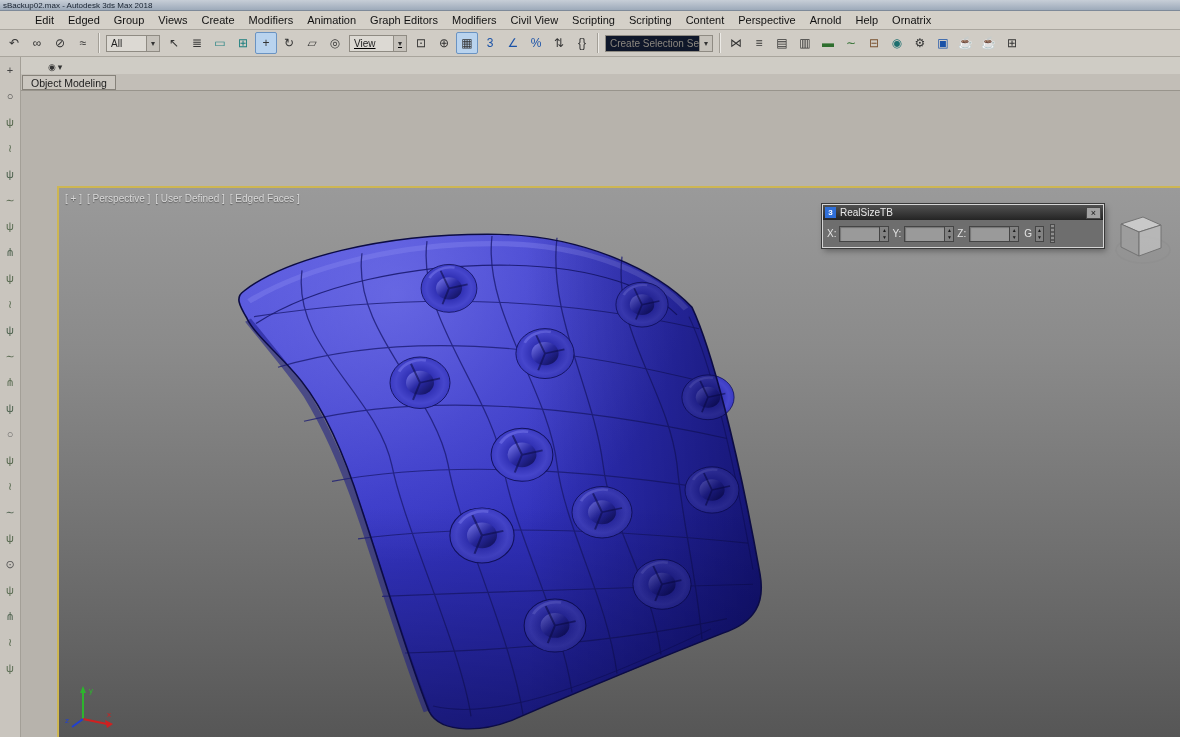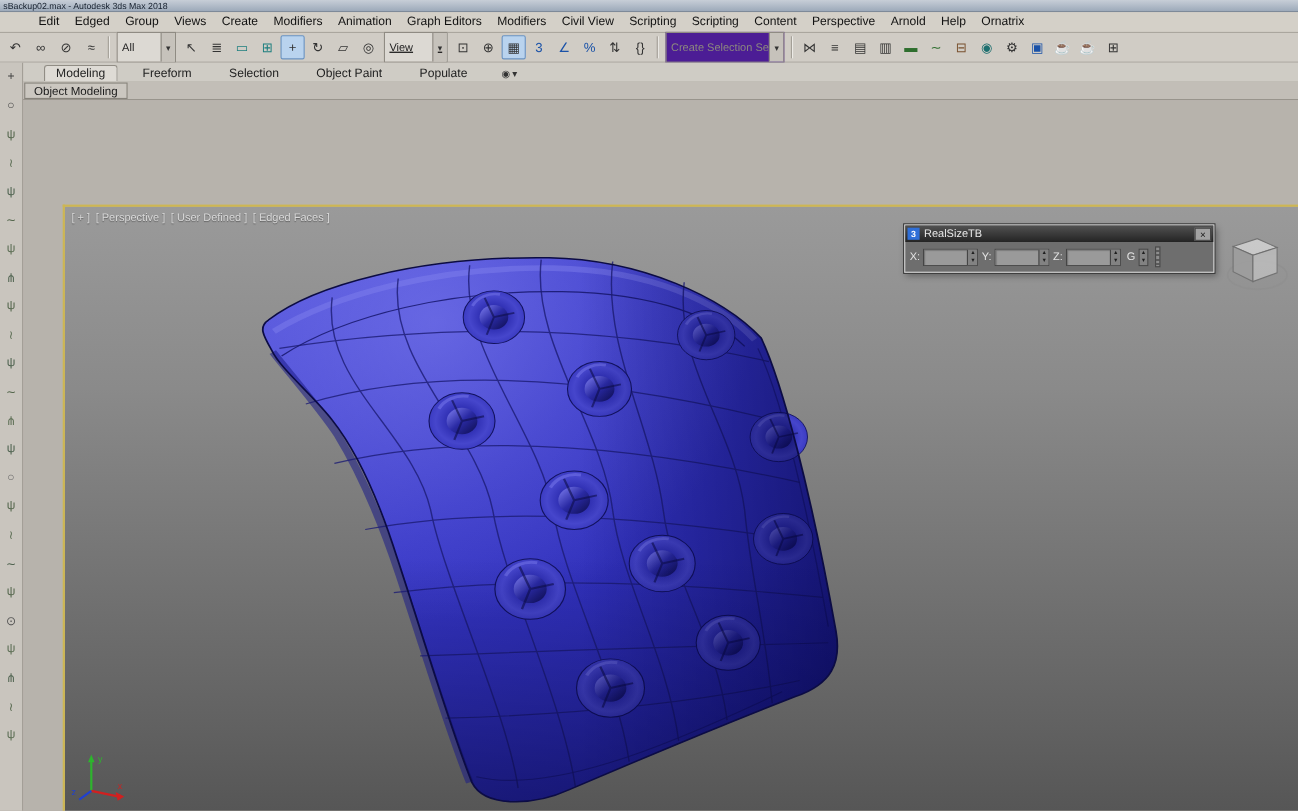--- a/index.html
+++ b/index.html
@@ -15,25 +15,25 @@
     background:#d4d0c8; border-bottom:1px solid #aaa69e; display:flex; align-items:center;padding-left:28px; }
   .menu-item { padding:0 7px; font-size:11px; color:#111; height:17px; line-height:17px; cursor:default; }
 
   
   #toolbar { position:absolute; left:0; top:30px; width:1180px; height:27px;
     background:#d0ccc5; border-bottom:1px solid #a9a59d; display:flex; align-items:center; padding:0 3px; gap:1px; }
   .tb-icon { width:22px; height:22px; display:flex; align-items:center; justify-content:center;
     font-size:12px; color:#333; border:1px solid transparent; border-radius:2px; flex:none; }
   .tb-icon.active { background:#b9d3ee; border-color:#6a93c2; }
   .tb-sep { width:2px; height:20px; border-left:1px solid #a39f97; border-right:1px solid #eceae6; margin:0 3px; flex:none; }
-  .combo { height:28px; background:#dcd9d3; border:1px solid #8f8b83; display:flex; align-items:center; flex:none; margin:0 2px; }
+  .combo { height:17px; background:#dcd9d3; border:1px solid #8f8b83; display:flex; align-items:center; flex:none; margin:0 2px; }
   .combo-text { flex:1; font-size:10px; color:#222; padding:0 4px; white-space:nowrap; overflow:hidden; }
   .combo-arrow { width:13px; height:100%; background:#c6c2bb; border-left:1px solid #8f8b83;
     font-size:8px; color:#333; display:flex; align-items:center; justify-content:center; }
-  .combo.disabled { background:#4c1d95; }
+  .combo.disabled { background:#0f172a; }
   .combo.disabled .combo-text { color:#8b877f; }
 
   
   #ribbon-tabs { position:absolute; left:0; top:57px; width:1180px; height:17px;
     background:#cfccc5; display:flex; align-items:flex-end; padding-left:40px; }
   .rtab { font-size:11px; color:#222; padding:1px 10px; margin-right:12px; border:1px solid transparent; border-bottom:none; }
   .rtab.active { background:#dedbd5; border-color:#918d85; border-radius:3px 3px 0 0; }
   .ribbon-menu { display:flex; align-items:center; gap:2px; font-size:9px; color:#333; margin-left:8px; padding-bottom:2px; }
   #ribbon-sub { position:absolute; left:0; top:74px; width:1180px; height:17px;
     background:#c2beb7; border-bottom:1px solid #98948c; display:flex; align-items:center; }
@@ -281,33 +281,20 @@
       </div>
 
       <div class="tb-icon">
         <span>⊞</span>
       </div>
 
   </span>
 </div>
 
 <div id="ribbon-tabs">
-  <span style="display:flex;align-items:flex-end;">
-
-      <div class="rtab active">Modeling</div>
-
-      <div class="rtab">Freeform</div>
-
-      <div class="rtab">Selection</div>
-
-      <div class="rtab">Object Paint</div>
-
-      <div class="rtab">Populate</div>
-
-  </span>
   <div class="ribbon-menu">
     <span>◉</span>
     <span>▾</span>
   </div>
 </div>
 
 <div id="ribbon-sub">
   <div class="subtab">Object Modeling</div>
 </div>
 

